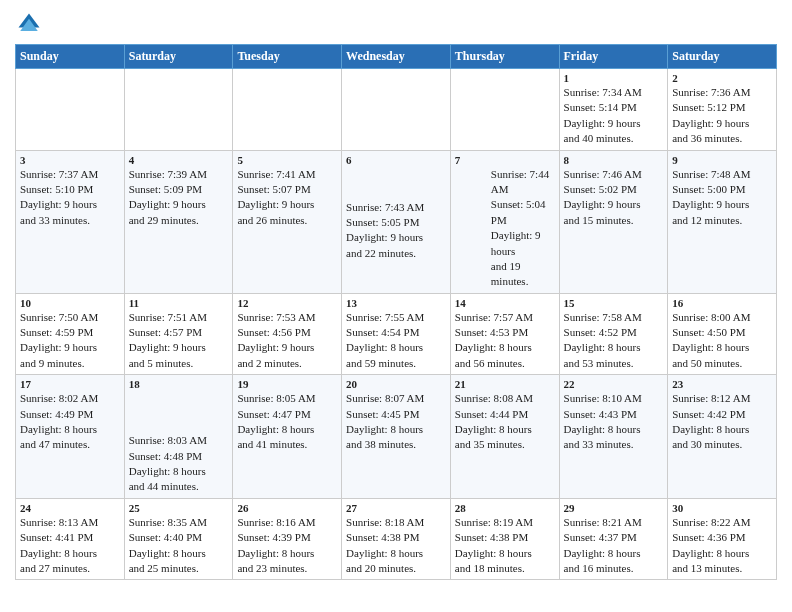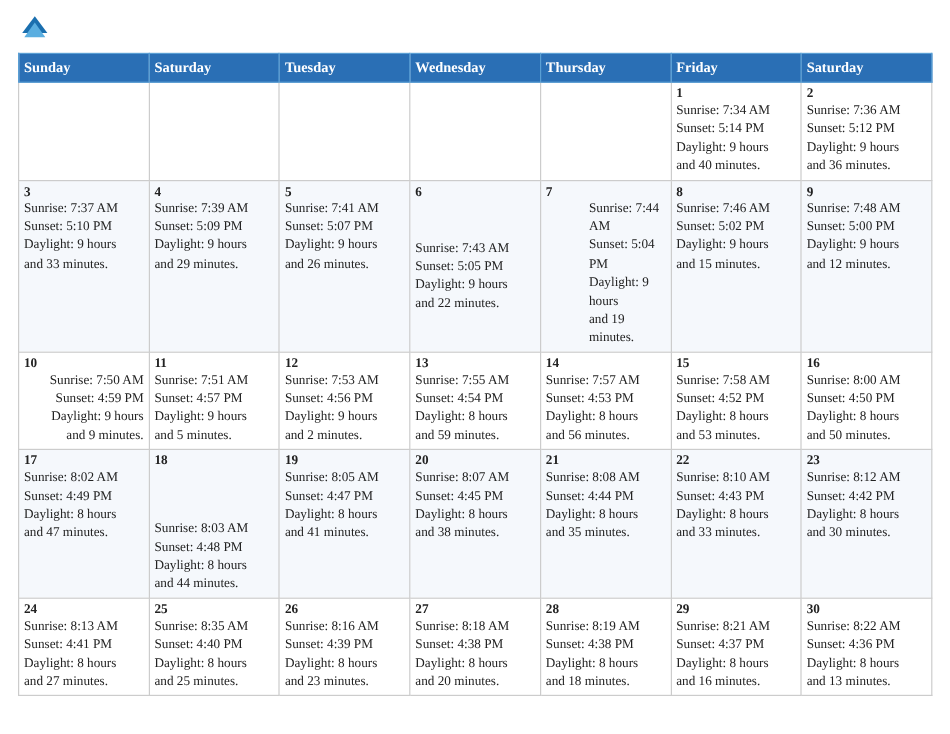--- a/index.html
+++ b/index.html
@@ -199,21 +199,21 @@
             <span class="day-num">9</span>
             <div class="day-info" style="white-space: pre-line;">Sunrise: 7:48 AM
 Sunset: 5:00 PM
 Daylight: 9 hours
 and 12 minutes.</div>
           </td>
         </tr>
         <tr>
           <td>
             <span class="day-num">10</span>
-            <div class="day-info" style="white-space: pre-line; text-align: right;">Sunrise: 7:50 AM
+            <div class="day-info" style="white-space: pre-line;">Sunrise: 7:50 AM
 Sunset: 4:59 PM
 Daylight: 9 hours
 and 9 minutes.</div>
           </td>
           <td>
             <span class="day-num">11</span>
             <div class="day-info" style="white-space: pre-line;">Sunrise: 7:51 AM
 Sunset: 4:57 PM
 Daylight: 9 hours
 and 5 minutes.</div>

